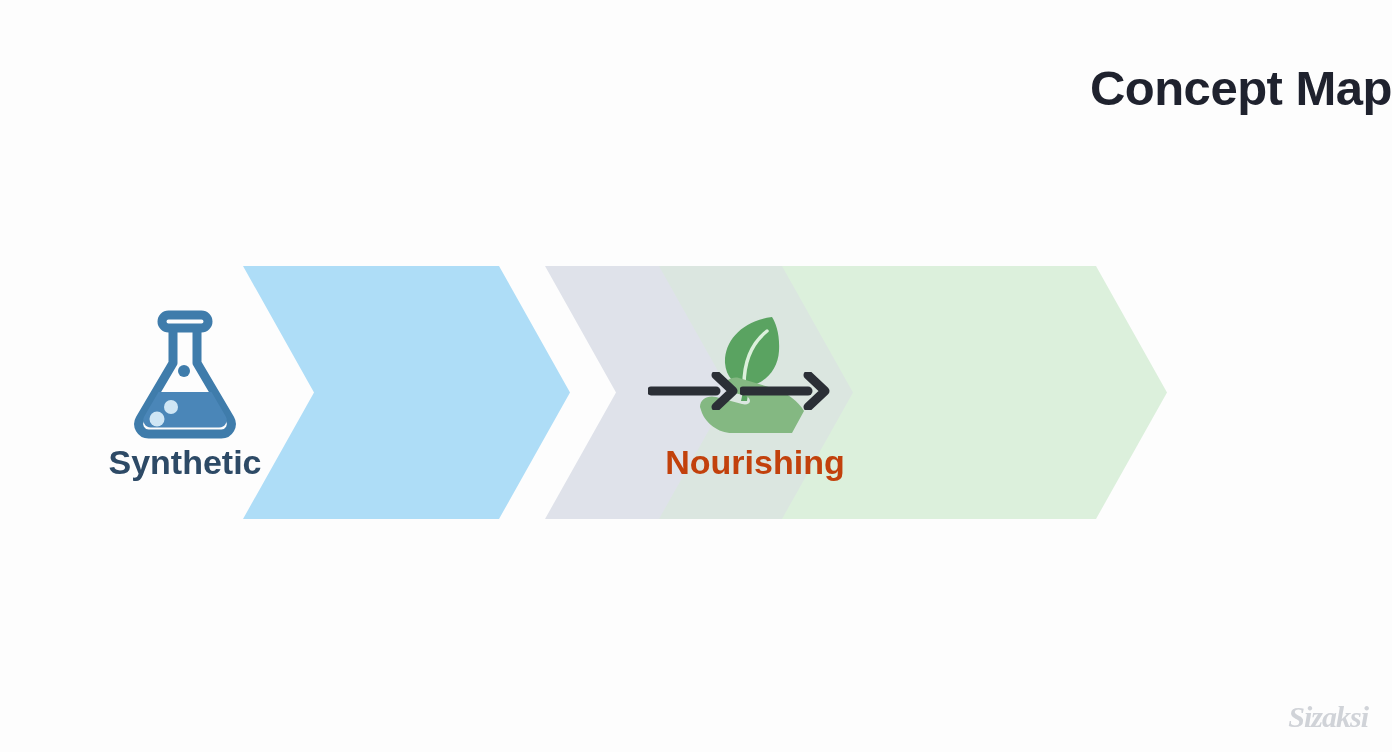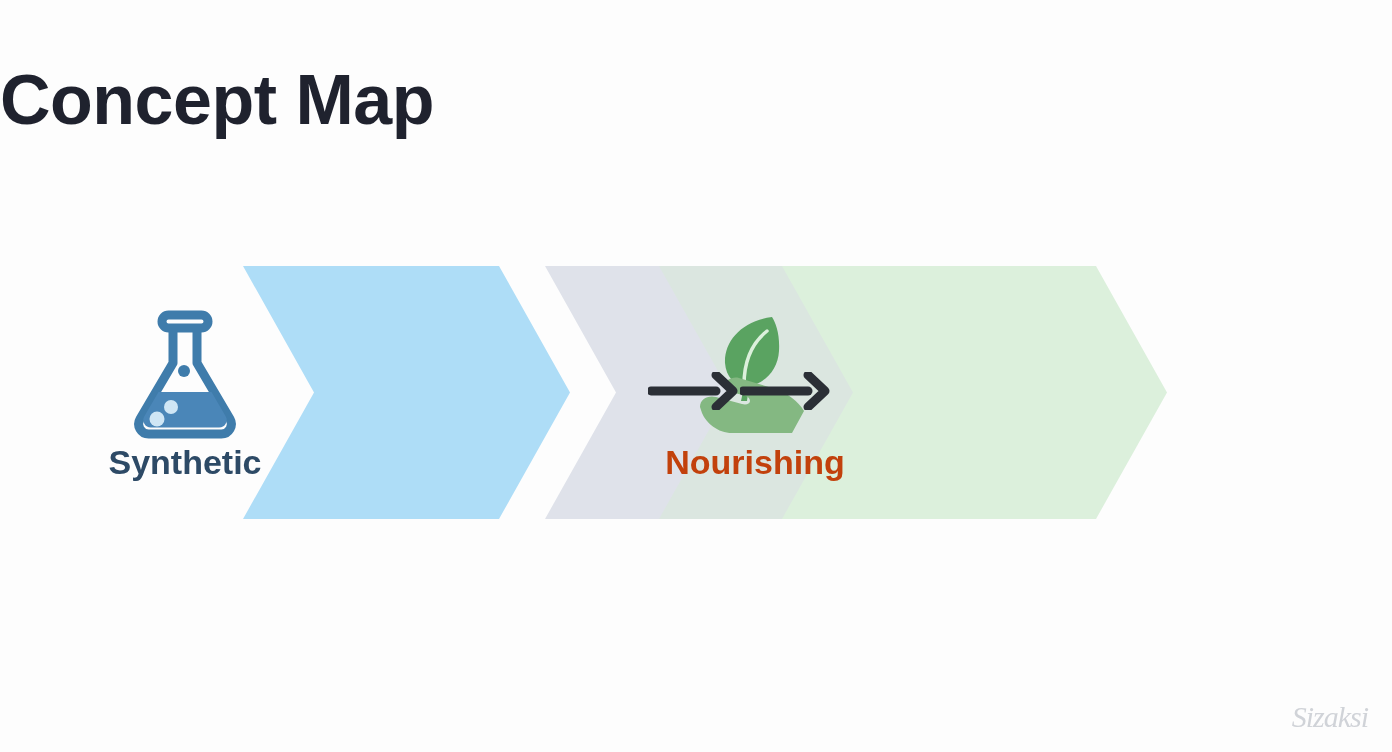--- a/index.html
+++ b/index.html
@@ -21,22 +21,22 @@
     width: 1392px;
     height: 752px;
   }
 
   
   #page-title {
     position: absolute;
     top: 62px;
     left: 0;
     width: 1392px;
-    text-align: left;
-    font-size: 70px;
+    text-align: right;
+    font-size: 49px;
     font-weight: 700;
     letter-spacing: -0.5px;
     color: #1f222e;
     line-height: 1.1;
     white-space: nowrap;
   }
 
   
   #chevron-band {
     position: absolute;
@@ -111,21 +111,21 @@
     position: absolute;
     right: 24px;
     bottom: 14px;
     width: 110px;
     height: 42px;
     opacity: 0.85;
   }
   #watermark-text {
     font-family: "Liberation Serif", serif;
     font-style: italic;
-    font-weight: 400;
+    font-weight: 700;
     font-size: 30px;
     letter-spacing: -1px;
     color: #c9ccd2;
     line-height: 42px;
     text-align: right;
     white-space: nowrap;
     user-select: none;
   }
 </style>
 </head>

